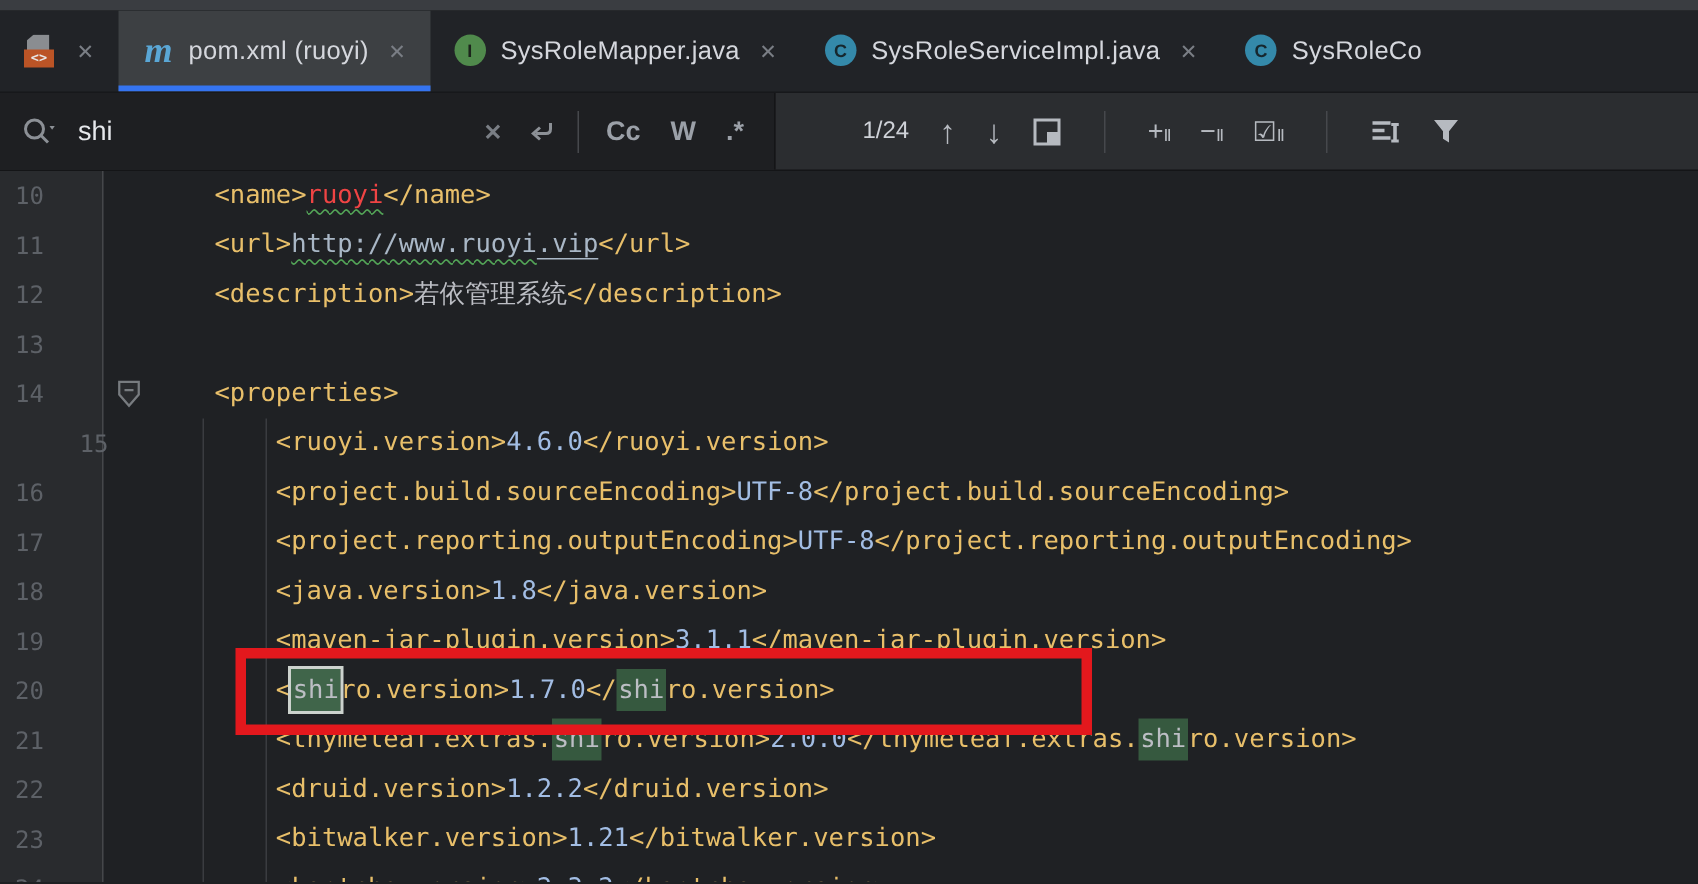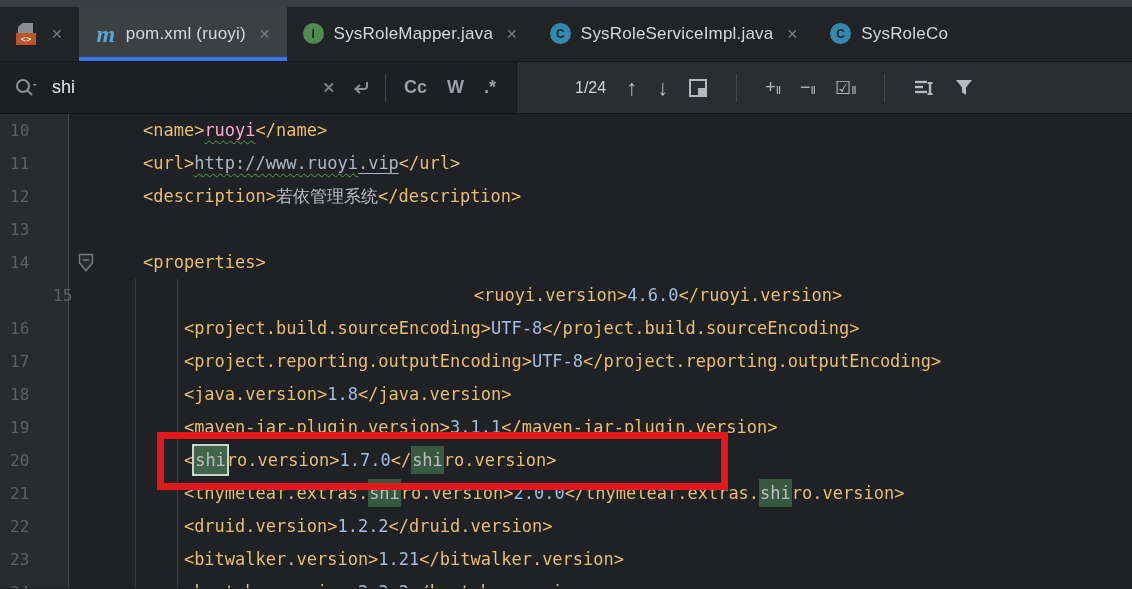--- a/index.html
+++ b/index.html
@@ -59,21 +59,21 @@
   .lineno { position:absolute; left:10px; width:50px; color:#5d6167; font-size:16px;
             line-height:33px; }
   .fold-marker { position:absolute; left:78px; }
   .code { position:absolute; left:87px; right:0; top:0; bottom:0; }
   .guide { position:absolute; width:1px; background:#3a3c40; }
   .cline { position:absolute; left:0; right:0; height:33px; line-height:33px;
            white-space:pre; padding-left:15px; color:#bcbec4; }
   .s-tag { color:#e8bf6a; }
   .s-val { color:#a2bde4; }
   .s-txt { color:#bcbec4; }
-  .s-typo { color:#f9a8d4; text-decoration:underline wavy #53a557 1px; text-underline-offset:4px; }
+  .s-typo { color:#ef4444; text-decoration:underline wavy #53a557 1px; text-underline-offset:4px; }
   .s-link { color:#a9b7c6; text-decoration:underline; text-underline-offset:4px; }
   .s-linkwavy { color:#a9b7c6; text-decoration:underline wavy #53a557 1px; text-underline-offset:4px; }
   .s-match { background:#36593f; padding:4px 1px; }
   .s-cur { background:#40654a; padding:4px 1px; outline:2px solid #ccd2cd; }
 
   .red-rect { position:absolute; left:157px; top:318px; width:571px; height:58px;
               border:7px solid #e3181d; z-index:6; }
 </style>
 </head>
 <body>
@@ -200,21 +200,21 @@
         <div class="lineno" style="top: 462px;">24</div>
       </div>
     <div class="code" id="code">
       <div class="guide" style="left:48px; top:165px; bottom:0;"></div>
       <div class="guide" style="left:90px; top:165px; bottom:0;"></div>
     <div class="cline" style="top: 0px;">    <span class="s-tag">&lt;name&gt;</span><span class="s-typo">ruoyi</span><span class="s-tag">&lt;/name&gt;</span></div>
         <div class="cline" style="top: 33px;">    <span class="s-tag">&lt;url&gt;</span><span class="s-linkwavy">http://www.ruoyi</span><span class="s-link">.vip</span><span class="s-tag">&lt;/url&gt;</span></div>
         <div class="cline" style="top: 66px;">    <span class="s-tag">&lt;description&gt;</span><span class="s-txt">若依管理系统</span><span class="s-tag">&lt;/description&gt;</span></div>
         <div class="cline" style="top: 99px;"></div>
         <div class="cline" style="top: 132px;">    <span class="s-tag">&lt;properties&gt;</span></div>
-        <div class="cline" style="top: 165px; text-align: center;">        <span class="s-tag">&lt;ruoyi.version&gt;</span><span class="s-val">4.6.0</span><span class="s-tag">&lt;/ruoyi.version&gt;</span></div>
+        <div class="cline" style="top: 165px;">        <span class="s-tag">&lt;ruoyi.version&gt;</span><span class="s-val">4.6.0</span><span class="s-tag">&lt;/ruoyi.version&gt;</span></div>
         <div class="cline" style="top: 198px;">        <span class="s-tag">&lt;project.build.sourceEncoding&gt;</span><span class="s-val">UTF-8</span><span class="s-tag">&lt;/project.build.sourceEncoding&gt;</span></div>
         <div class="cline" style="top: 231px;">        <span class="s-tag">&lt;project.reporting.outputEncoding&gt;</span><span class="s-val">UTF-8</span><span class="s-tag">&lt;/project.reporting.outputEncoding&gt;</span></div>
         <div class="cline" style="top: 264px;">        <span class="s-tag">&lt;java.version&gt;</span><span class="s-val">1.8</span><span class="s-tag">&lt;/java.version&gt;</span></div>
         <div class="cline" style="top: 297px;">        <span class="s-tag">&lt;maven-jar-plugin.version&gt;</span><span class="s-val">3.1.1</span><span class="s-tag">&lt;/maven-jar-plugin.version&gt;</span></div>
         <div class="cline" style="top: 330px;">        <span class="s-tag">&lt;</span><span class="s-cur">shi</span><span class="s-tag">ro.version&gt;</span><span class="s-val">1.7.0</span><span class="s-tag">&lt;/</span><span class="s-match">shi</span><span class="s-tag">ro.version&gt;</span></div>
         <div class="cline" style="top: 363px;">        <span class="s-tag">&lt;thymeleaf.extras.</span><span class="s-match">shi</span><span class="s-tag">ro.version&gt;</span><span class="s-val">2.0.0</span><span class="s-tag">&lt;/thymeleaf.extras.</span><span class="s-match">shi</span><span class="s-tag">ro.version&gt;</span></div>
         <div class="cline" style="top: 396px;">        <span class="s-tag">&lt;druid.version&gt;</span><span class="s-val">1.2.2</span><span class="s-tag">&lt;/druid.version&gt;</span></div>
         <div class="cline" style="top: 429px;">        <span class="s-tag">&lt;bitwalker.version&gt;</span><span class="s-val">1.21</span><span class="s-tag">&lt;/bitwalker.version&gt;</span></div>
         <div class="cline" style="top: 462px;">        <span class="s-tag">&lt;kaptcha.version&gt;</span><span class="s-val">2.3.2</span><span class="s-tag">&lt;/kaptcha.version&gt;</span></div>
       </div>

